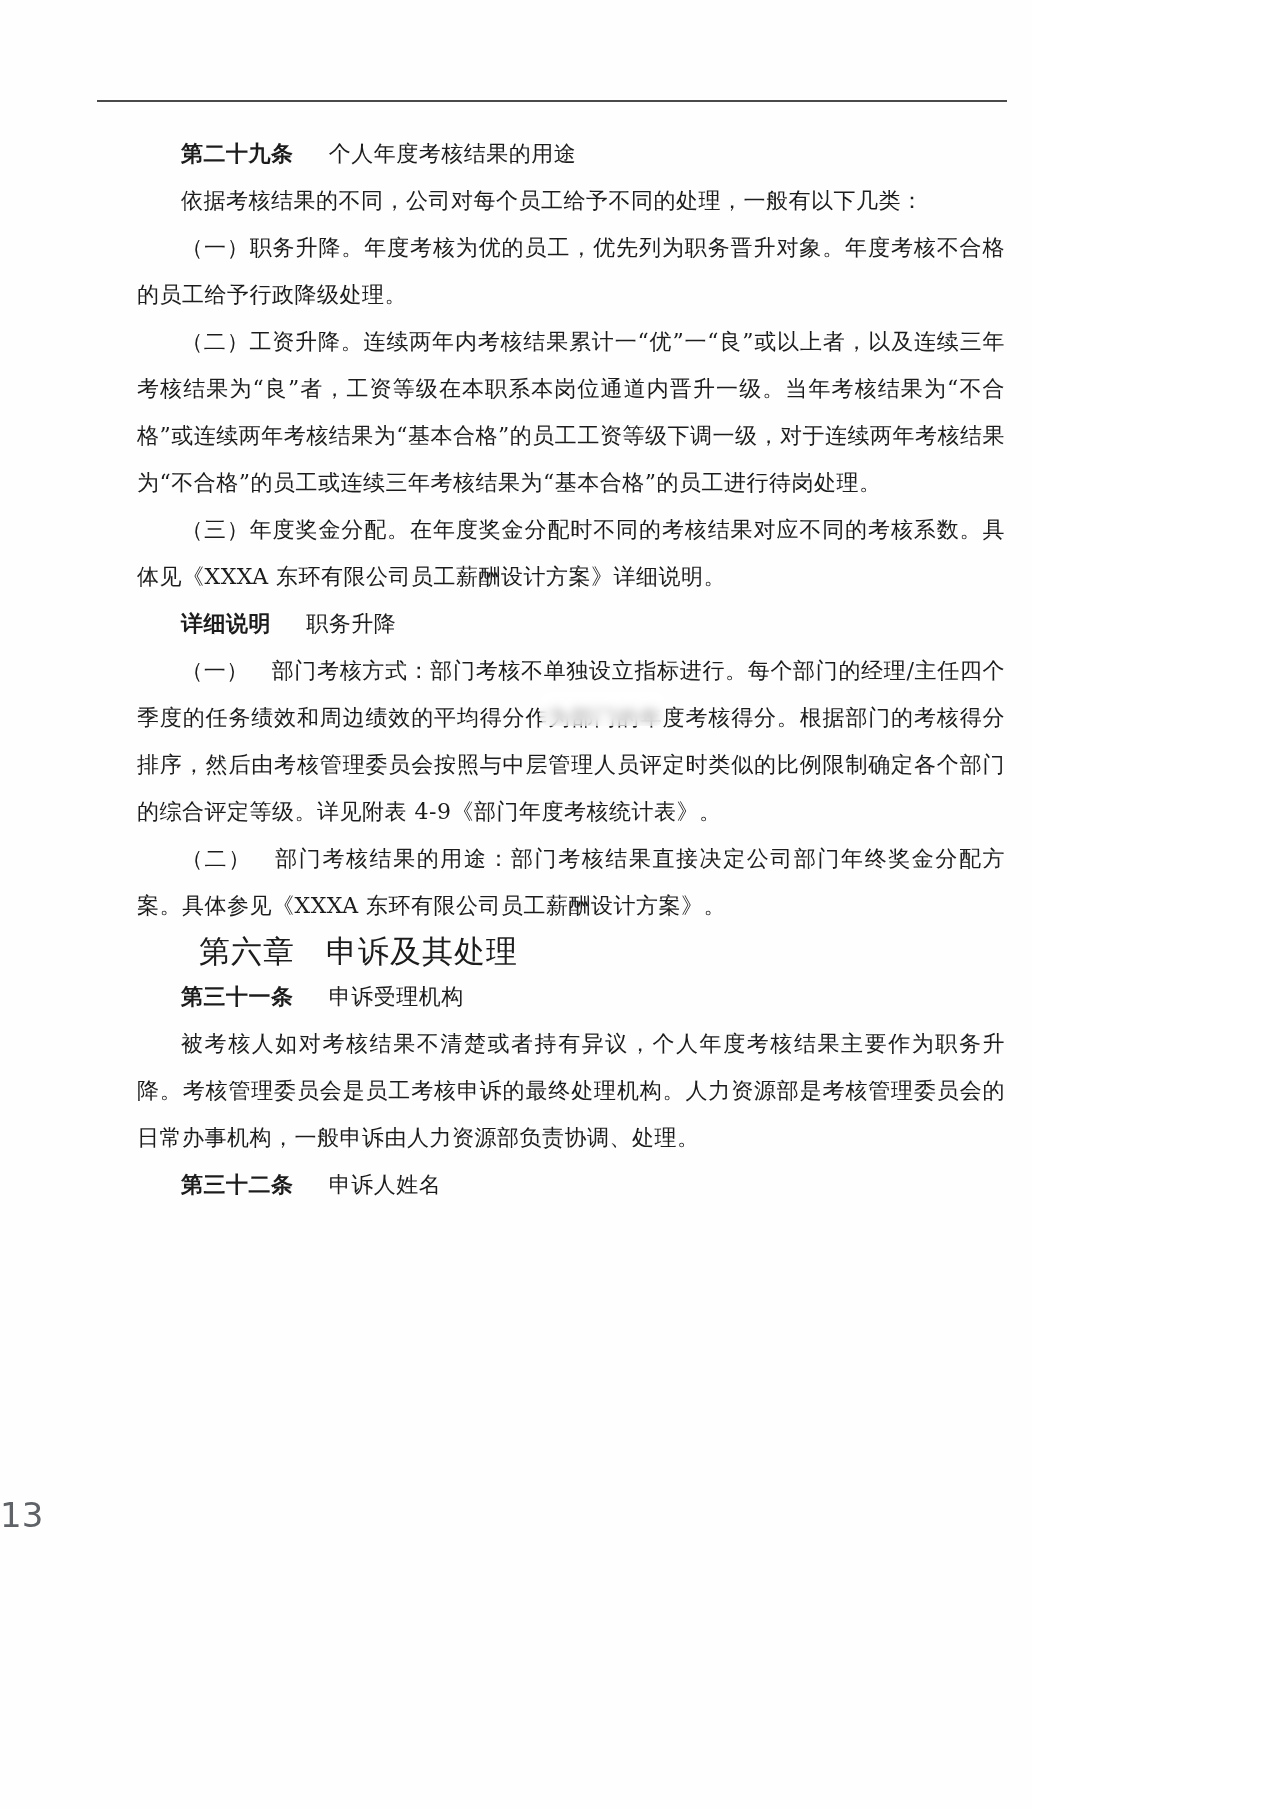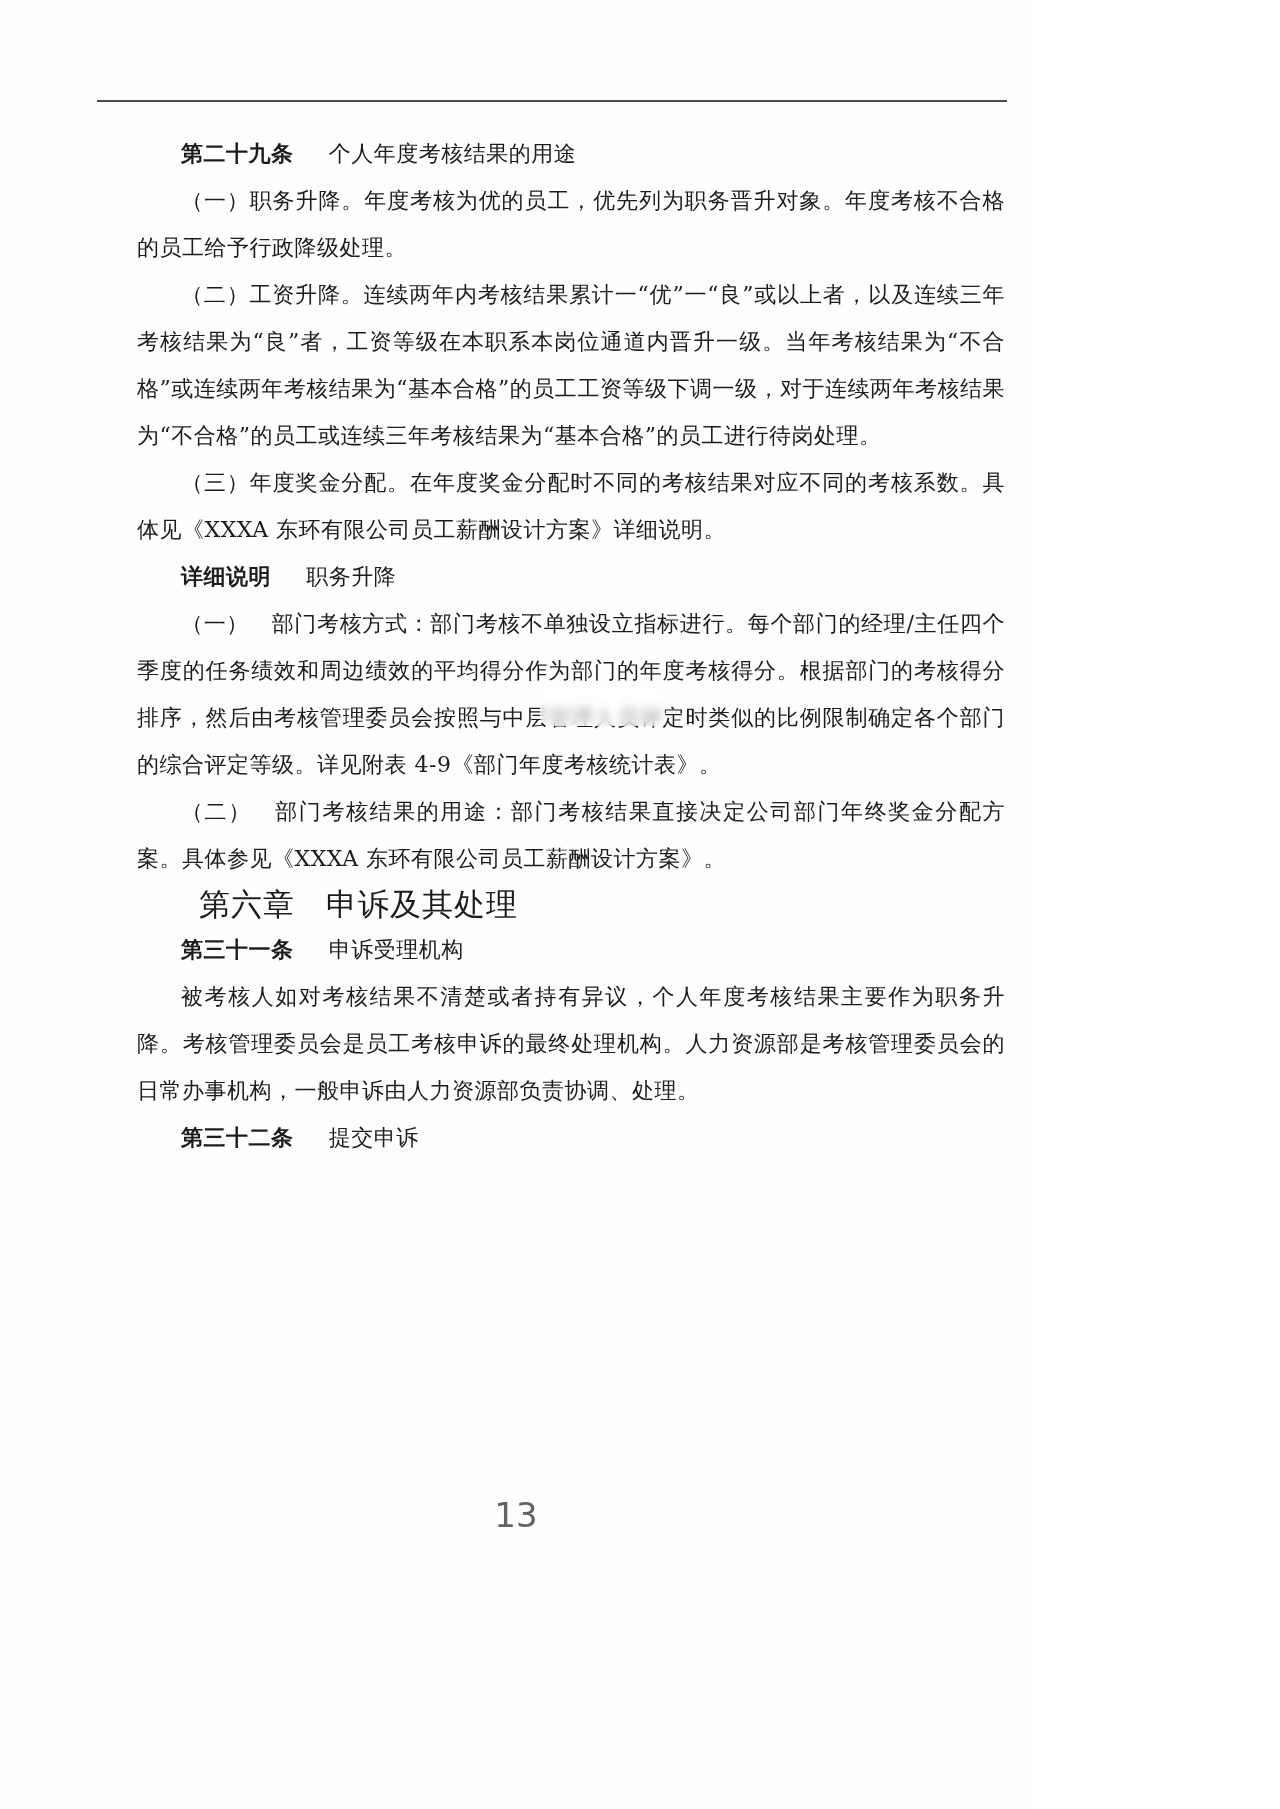--- a/index.html
+++ b/index.html
@@ -62,40 +62,41 @@
     background: rgba(255,255,255,0.55);
     backdrop-filter: blur(4px);
     -webkit-backdrop-filter: blur(4px);
     pointer-events: none;
   }
   .page-number {
     position: absolute;
     top: 1495px;
     left: 0;
     width: 100%;
-    text-align: center;
+    text-align: left;
     font-size: 34px;
     color: #5f6368;
     font-family: "DejaVu Sans", "Liberation Sans", sans-serif;
   }
 </style>
 </head>
 <body>
 
 <div class="page">
 
   <hr class="header-rule">
 
   <div class="content">
 
     <p>
       <span class="article-label">第二十九条</span><span class="article-title">个人年度考核结果的用途</span>
     </p>
 
 
+    <p>依据考核结果的不同，公司对每个员工给予不同的处理，一般有以下几类：</p>
 
     <p>（一）职务升降。年度考核为优的员工，优先列为职务晋升对象。年度考核不合格的员工给予行政降级处理。</p>
 
     <p>（二）工资升降。连续两年内考核结果累计一“优”一“良”或以上者，以及连续三年考核结果为“良”者，工资等级在本职系本岗位通道内晋升一级。当年考核结果为“不合格”或连续两年考核结果为“基本合格”的员工工资等级下调一级，对于连续两年考核结果为“不合格”的员工或连续三年考核结果为“基本合格”的员工进行待岗处理。</p>
 
     <p>（三）年度奖金分配。在年度奖金分配时不同的考核结果对应不同的考核系数。具体见《XXXA 东环有限公司员工薪酬设计方案》详细说明。</p>
 
     <p>
       <span class="article-label">详细说明</span><span class="article-title">职务升降</span>
     </p>
@@ -108,21 +109,21 @@
       <span>第六章</span><span class="chapter-title">申诉及其处理</span>
     </p>
 
     <p>
       <span class="article-label">第三十一条</span><span class="article-title">申诉受理机构</span>
     </p>
 
     <p>被考核人如对考核结果不清楚或者持有异议，个人年度考核结果主要作为职务升降。考核管理委员会是员工考核申诉的最终处理机构。人力资源部是考核管理委员会的日常办事机构，一般申诉由人力资源部负责协调、处理。</p>
 
     <p>
-      <span class="article-label">第三十二条</span><span class="article-title">提交申诉</span>
+      <span class="article-label">第三十二条</span><span class="article-title">申诉人姓名</span>
     </p>
 
 
   </div>
 
   <div class="smudge"></div>
 
   <div class="page-number">13</div>
 
 </div>

